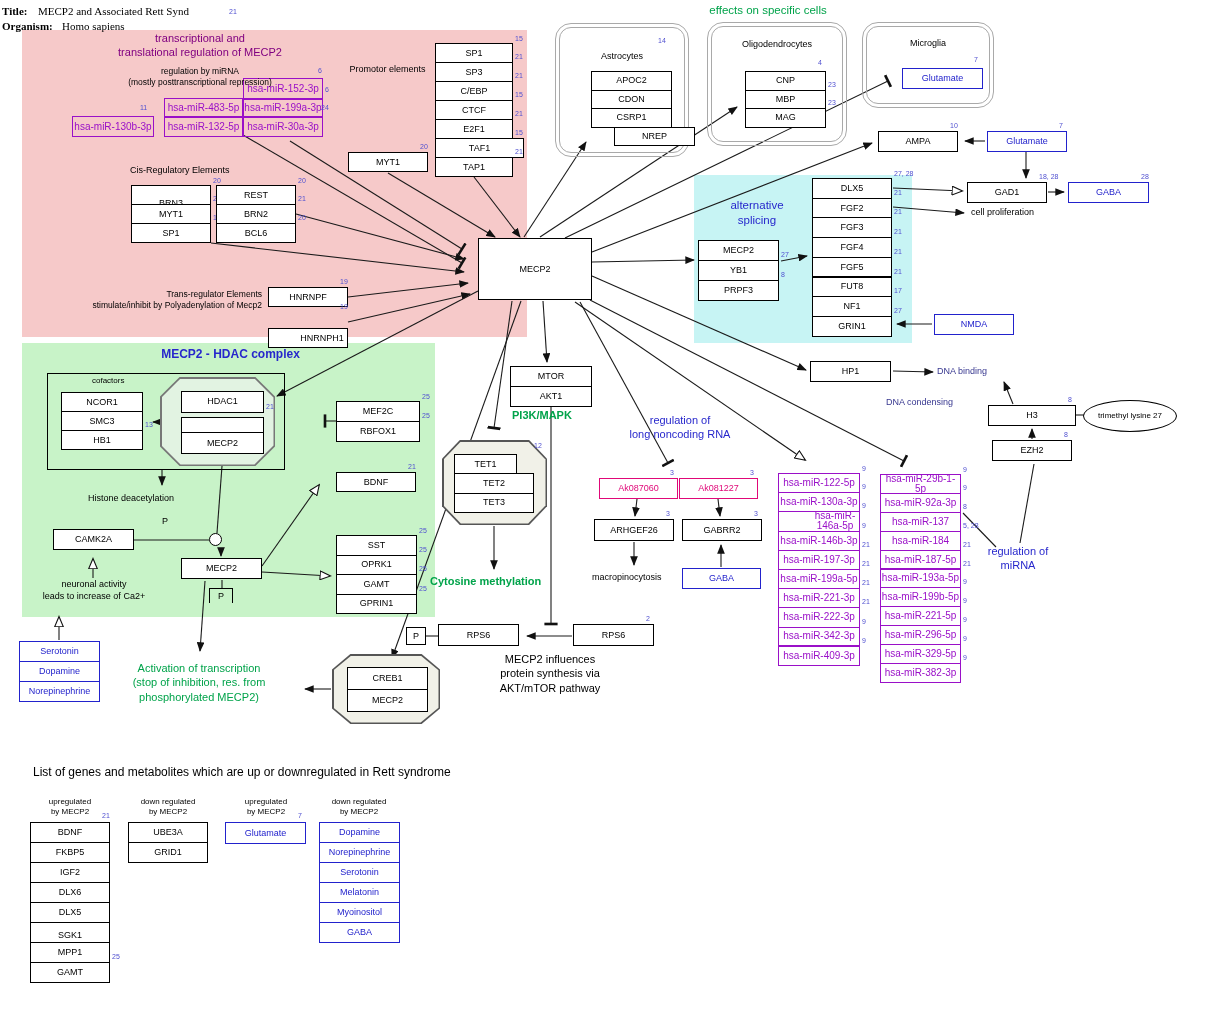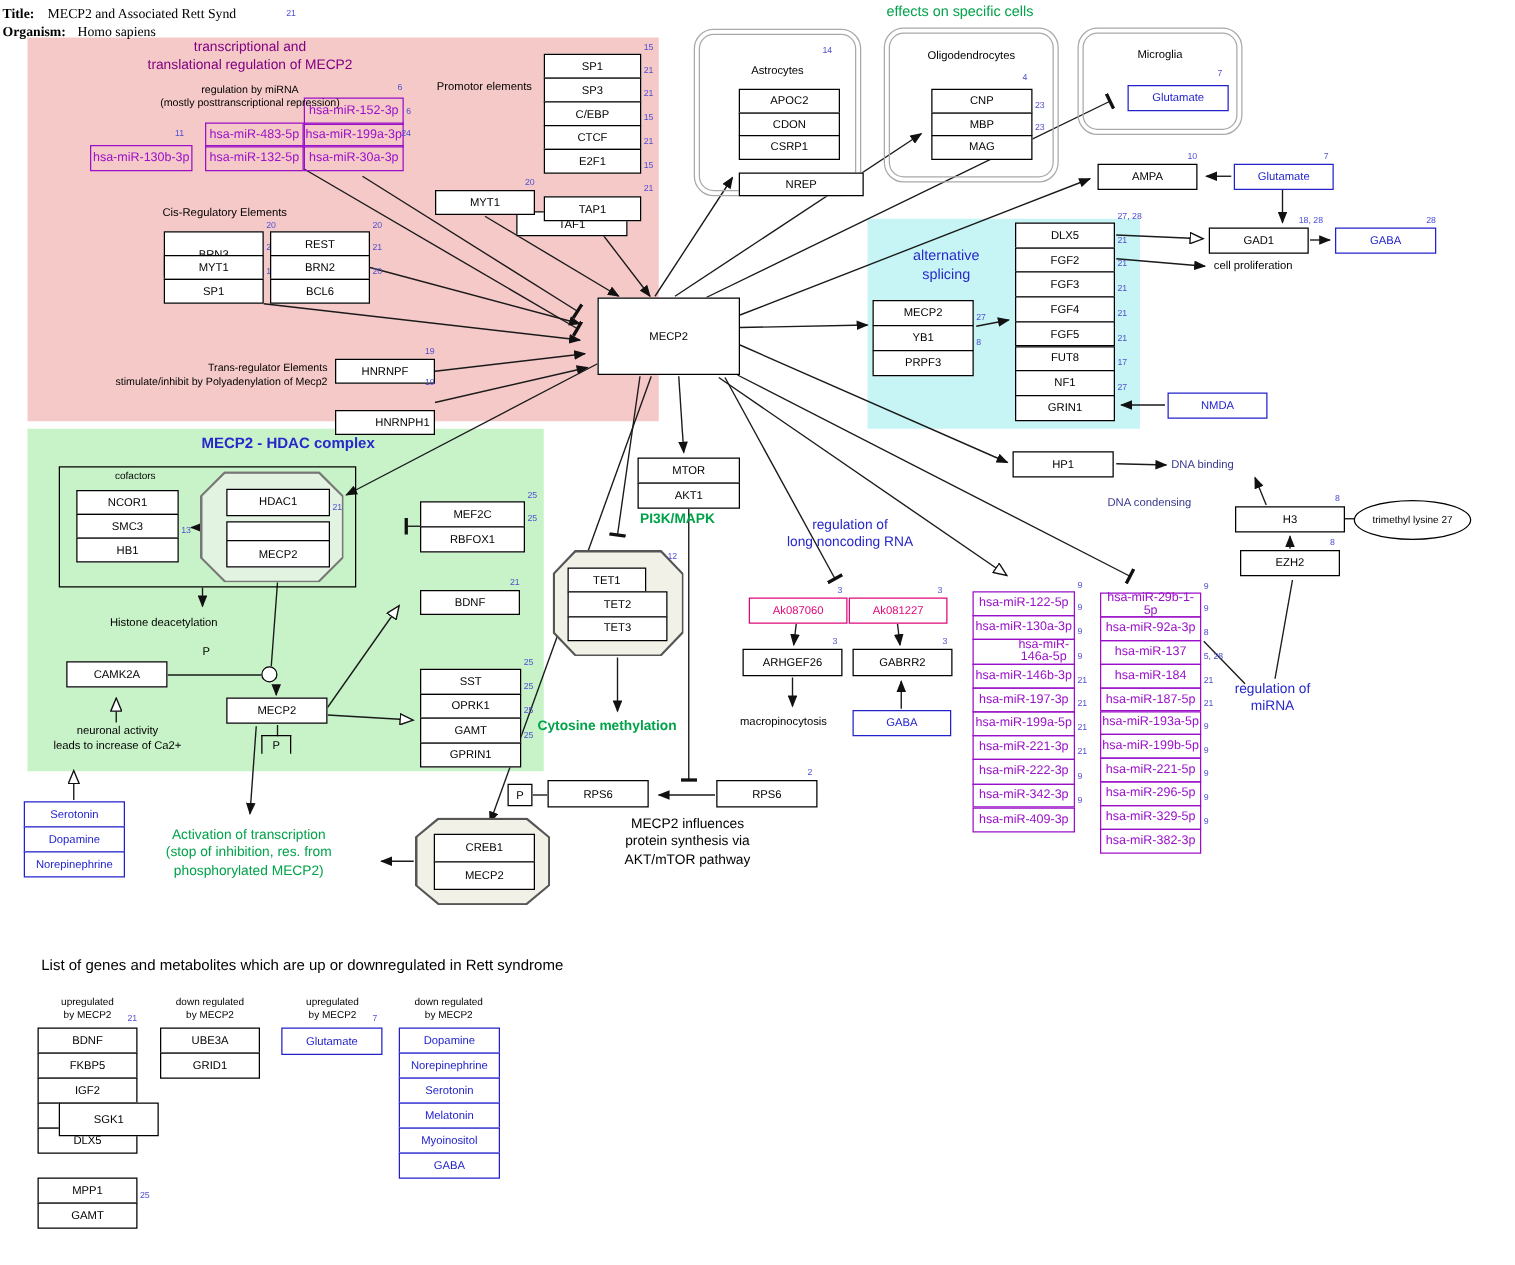--- a/index.html
+++ b/index.html
@@ -135,40 +135,40 @@
     <div class="node gene" style="left: 435px; top: 43px; width: 78px; height: 20px;">SP1</div>
     <div class="ref" style="left: 515px; top: 53px;">21</div>
     <div class="node gene" style="left: 435px; top: 62px; width: 78px; height: 20px;">SP3</div>
     <div class="ref" style="left: 515px; top: 72px;">21</div>
     <div class="node gene" style="left: 435px; top: 81px; width: 78px; height: 20px;">C/EBP</div>
     <div class="ref" style="left: 515px; top: 91px;">15</div>
     <div class="node gene" style="left: 435px; top: 100px; width: 78px; height: 20px;">CTCF</div>
     <div class="ref" style="left: 515px; top: 110px;">21</div>
     <div class="node gene" style="left: 435px; top: 119px; width: 78px; height: 20px;">E2F1</div>
     <div class="ref" style="left: 515px; top: 129px;">15</div>
-    <div class="node gene" style="left: 413px; top: 138px; width: 89px; height: 20px; margin-top: 31px;">TAF1</div>
+    <div class="node gene" style="left: 435px; top: 138px; width: 89px; height: 20px;">TAF1</div>
     <div class="ref" style="left: 515px; top: 148px;">21</div>
     <div class="node gene" style="left: 435px; top: 157px; width: 78px; height: 20px;">TAP1</div>
     <div class="ref" style="left: 515px; top: 35px;">15</div>
     <div class="node gene" style="left: 131px; top: 185px; width: 80px; height: 36px;">BRN3</div>
     <div class="ref" style="left: 213px; top: 195px;">20</div>
     <div class="node gene" style="left: 131px; top: 204px; width: 80px; height: 20px;">MYT1</div>
     <div class="ref" style="left: 213px; top: 214px;">15, 20</div>
     <div class="node gene" style="left: 131px; top: 223px; width: 80px; height: 20px;">SP1</div>
     <div class="ref" style="left: 213px; top: 177px;">20</div>
     <div class="node gene" style="left: 216px; top: 185px; width: 80px; height: 20px;">REST</div>
     <div class="ref" style="left: 298px; top: 195px;">21</div>
     <div class="node gene" style="left: 216px; top: 204px; width: 80px; height: 20px;">BRN2</div>
     <div class="ref" style="left: 298px; top: 214px;">20</div>
     <div class="node gene" style="left: 216px; top: 223px; width: 80px; height: 20px;">BCL6</div>
     <div class="ref" style="left: 298px; top: 177px;">20</div>
     <div class="node gene" style="left: 591px; top: 71px; width: 81px; height: 19.5px;">APOC2</div>
     <div class="node gene" style="left: 591px; top: 89.5px; width: 81px; height: 19.5px;">CDON</div>
     <div class="node gene" style="left: 591px; top: 108px; width: 81px; height: 19.5px;">CSRP1</div>
-    <div class="node gene" style="left: 591px; top: 126.5px; width: 100px; height: 19.5px; margin-top: 11px;">NREP</div>
+    <div class="node gene" style="left: 614px; top: 126.5px; width: 81px; height: 19.5px;">NREP</div>
     <div class="node gene" style="left: 745px; top: 71px; width: 81px; height: 19.5px;">CNP</div>
     <div class="ref" style="left: 828px; top: 80.5px;">23</div>
     <div class="node gene" style="left: 745px; top: 89.5px; width: 81px; height: 19.5px;">MBP</div>
     <div class="ref" style="left: 828px; top: 99px;">23</div>
     <div class="node gene" style="left: 745px; top: 108px; width: 81px; height: 19.5px;">MAG</div>
     <div class="node gene" style="left: 698px; top: 240px; width: 81px; height: 21px;">MECP2</div>
     <div class="ref" style="left: 781px; top: 251px;">27</div>
     <div class="node gene" style="left: 698px; top: 260px; width: 81px; height: 21px;">YB1</div>
     <div class="ref" style="left: 781px; top: 271px;">8</div>
     <div class="node gene" style="left: 698px; top: 280px; width: 81px; height: 21px;">PRPF3</div>
@@ -258,21 +258,21 @@
     <div class="ref" style="left: 963px; top: 635.1px;">9</div>
     <div class="node purple" style="left: 880px; top: 644.1px; width: 81px; height: 19.9px;">hsa-miR-329-5p</div>
     <div class="ref" style="left: 963px; top: 654px;">9</div>
     <div class="node purple" style="left: 880px; top: 663px; width: 81px; height: 19.9px;">hsa-miR-382-3p</div>
     <div class="ref" style="left: 963px; top: 466px;">9</div>
     <div class="node gene" style="left: 30px; top: 822px; width: 80px; height: 21px;">BDNF</div>
     <div class="node gene" style="left: 30px; top: 842px; width: 80px; height: 21px;">FKBP5</div>
     <div class="node gene" style="left: 30px; top: 862px; width: 80px; height: 21px;">IGF2</div>
     <div class="node gene" style="left: 30px; top: 882px; width: 80px; height: 21px;">DLX6</div>
     <div class="node gene" style="left: 30px; top: 902px; width: 80px; height: 21px;">DLX5</div>
-    <div class="node gene" style="left: 30px; top: 882px; width: 80px; height: 27px; margin-left: 17px;">SGK1</div>
+    <div class="node gene" style="left: 30px; top: 922px; width: 80px; height: 27px;">SGK1</div>
     <div class="node gene" style="left: 30px; top: 942px; width: 80px; height: 21px;">MPP1</div>
     <div class="ref" style="left: 112px; top: 953px;">25</div>
     <div class="node gene" style="left: 30px; top: 962px; width: 80px; height: 21px;">GAMT</div>
     <div class="node gene" style="left: 128px; top: 822px; width: 80px; height: 21px;">UBE3A</div>
     <div class="node gene" style="left: 128px; top: 842px; width: 80px; height: 21px;">GRID1</div>
     <div class="node blue" style="left: 319px; top: 822px; width: 81px; height: 21px;">Dopamine</div>
     <div class="node blue" style="left: 319px; top: 842px; width: 81px; height: 21px;">Norepinephrine</div>
     <div class="node blue" style="left: 319px; top: 862px; width: 81px; height: 21px;">Serotonin</div>
     <div class="node blue" style="left: 319px; top: 882px; width: 81px; height: 21px;">Melatonin</div>
     <div class="node blue" style="left: 319px; top: 902px; width: 81px; height: 21px;">Myoinositol</div>

